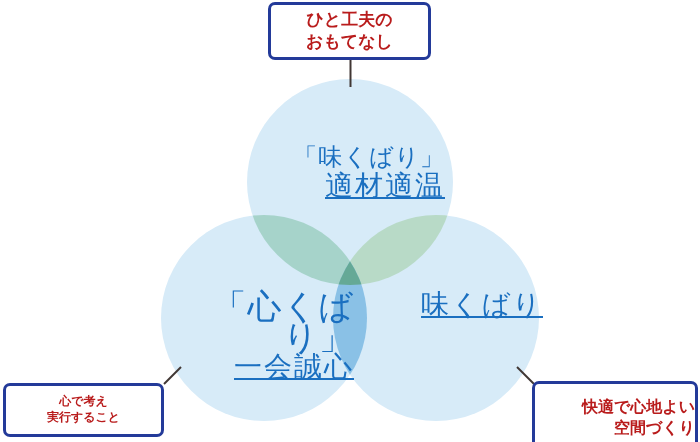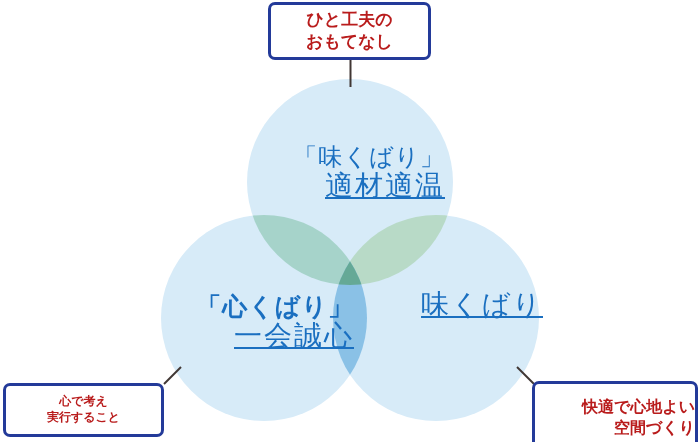--- a/index.html
+++ b/index.html
@@ -41,21 +41,21 @@
   .circle-label {
     position: absolute;
     width: 200px;
     text-align: right;
     color: #1a6fc0;
   }
   .circle-label .title    { font-size: 24px; line-height: 31px; letter-spacing: 1px; }
   .circle-label .subtitle { font-size: 28px; line-height: 28px; letter-spacing: 2px; text-decoration: underline; }
   .label-top   { left: 245px; top: 141px; }
   .label-left  { left: 154px; top: 291px; }
-  .label-left .title, .label-right .title { font-size: 25px; font-weight: bold; }
+  .label-left .title, .label-right .title { font-size: 34px; }
   .label-right { left: 343px; top: 291px; }
 </style>
 </head>
 <body>
 
 <div class="stage">
 
   <svg class="venn-svg" width="700" height="442" viewBox="0 0 700 442">
     <defs>
       <clipPath id="clipTop">

